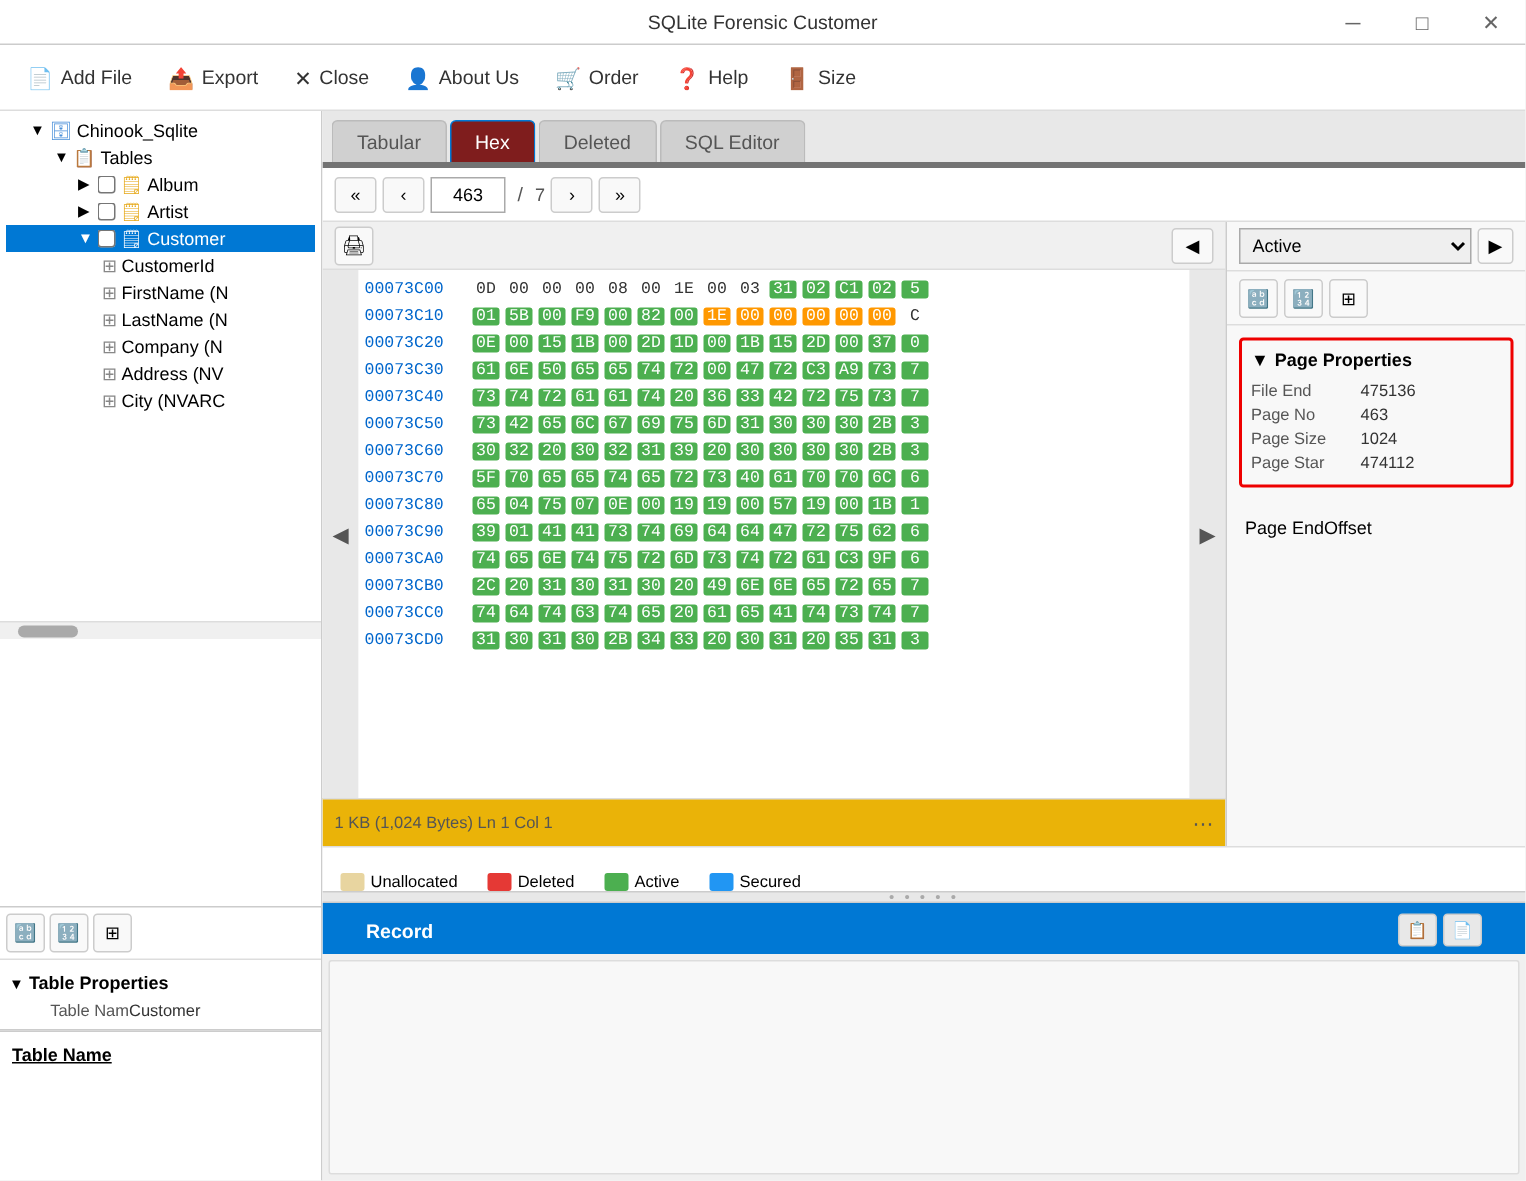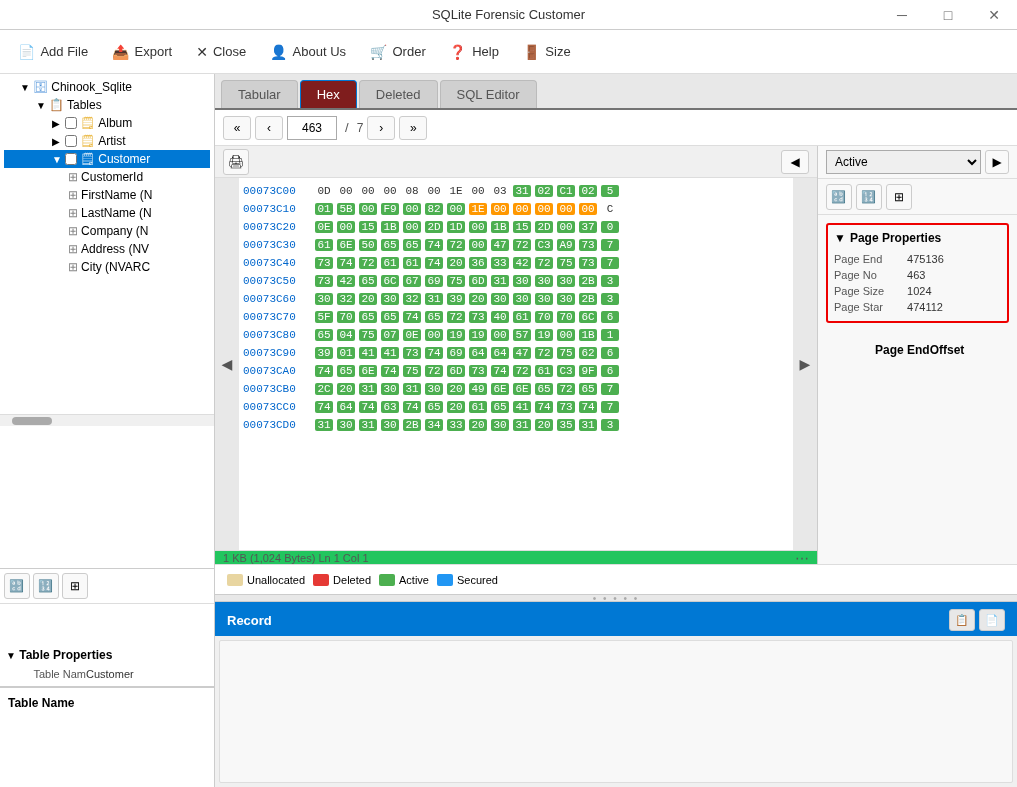--- a/index.html
+++ b/index.html
@@ -26,33 +26,33 @@
     .tree-item { display: flex; align-items: center; gap: 3px; padding: 2px 2px; cursor: pointer; white-space: nowrap; font-size: 12px; }
     .tree-item.selected { background: #0078d4; color: #fff; }
     .tree-indent-1 { padding-left: 16px; }
     .tree-indent-2 { padding-left: 32px; }
     .tree-indent-3 { padding-left: 48px; }
     .tree-indent-4 { padding-left: 64px; }
     .expand-icon { font-size: 10px; width: 10px; }
     .left-toolbar { height: 35px; display: flex; align-items: center; padding: 4px; border-bottom: 1px solid #ddd; gap: 3px; }
     .toolbar-btn { width: 26px; height: 26px; display: flex; align-items: center; justify-content: center; border: 1px solid #ccc; border-radius: 3px; cursor: pointer; background: #f9f9f9; font-size: 12px; }
     .properties-section { padding: 4px; }
-    .properties-title { font-weight: bold; font-size: 12px; padding: 4px 2px; margin-top: 36px; }
+    .properties-title { font-weight: bold; font-size: 12px; padding: 4px 2px; }
     .properties-row { display: flex; font-size: 11px; padding: 2px; }
     .prop-key { color: #555; width: 80px; flex-shrink: 0; text-align: right; }
     .prop-val { color: #333; overflow: hidden; text-overflow: ellipsis; white-space: nowrap; }
-    .left-bottom { height: 100px; border-top: 1px solid #ccc; padding: 4px; }
+    .left-bottom { height: 100px; border-top: 1px solid #ccc; padding: 4px; text-decoration: underline; }
     .table-name-label { font-weight: bold; font-size: 12px; padding: 4px; }
     .scrollbar-h { height: 12px; background: #f0f0f0; border-top: 1px solid #ddd; display: flex; align-items: center; padding: 0 2px; }
     
     
     .right-panel { flex: 1; display: flex; flex-direction: column; background: #f5f5f5; overflow: hidden; }
     
     
-    .tab-bar { display: flex; align-items: flex-end; background: #e8e8e8; padding: 6px 6px 0 6px; border-bottom: 2px solid #737373; }
+    .tab-bar { display: flex; align-items: flex-end; background: #e8e8e8; padding: 6px 6px 0 6px; border-bottom: 4px solid #737373; }
     .tab { padding: 6px 16px; cursor: pointer; border-radius: 4px 4px 0 0; font-size: 13px; background: #d0d0d0; margin-right: 2px; border: 1px solid #bbb; border-bottom: none; color: #555; }
     .tab.active { background: #7f1d1d; color: #fff; border-color: #0078d4; }
     
     
     .hex-container { flex: 1; display: flex; flex-direction: column; min-height: 0; }
     .hex-toolbar { height: 36px; background: #fff; border-bottom: 1px solid #ddd; display: flex; align-items: center; padding: 0 8px; gap: 4px; }
     .nav-btn { width: 28px; height: 24px; display: flex; align-items: center; justify-content: center; border: 1px solid #ccc; border-radius: 3px; cursor: pointer; background: #f9f9f9; font-size: 12px; }
     .page-input { width: 50px; height: 24px; border: 1px solid #aaa; text-align: center; font-size: 12px; }
     .page-sep { font-size: 13px; color: #555; padding: 0 4px; }
     
@@ -60,45 +60,45 @@
     
     .hex-content-area { flex: 1; overflow: hidden; background: #fff; font-family: 'Courier New', monospace; font-size: 11px; padding: 4px; }
     .hex-row { display: flex; align-items: center; height: 18px; }
     .hex-offset { color: #0066cc; width: 72px; flex-shrink: 0; }
     .hex-bytes { display: flex; gap: 4px; flex-wrap: nowrap; }
     .hex-byte { width: 18px; text-align: center; border-radius: 2px; }
     .hex-byte.green { background: #4CAF50; color: #fff; }
     .hex-byte.orange { background: #FF9800; color: #fff; }
     .hex-byte.normal { color: #333; }
     
-    .hex-status { height: 14px; background: #22c55e; border-top: 1px solid #ddd; display: flex; align-items: center; padding: 0 8px; font-size: 11px; color: #555; }
+    .hex-status { height: 32px; background: #eab308; border-top: 1px solid #ddd; display: flex; align-items: center; padding: 0 8px; font-size: 11px; color: #555; }
     
     
     .right-sidebar { width: 200px; flex-shrink: 0; background: #f8f8f8; border-left: 1px solid #ccc; display: flex; flex-direction: column; }
     .sidebar-toolbar { height: 36px; display: flex; align-items: center; padding: 4px 8px; gap: 4px; border-bottom: 1px solid #ddd; }
     .active-select-row { display: flex; align-items: center; padding: 4px 8px; border-bottom: 1px solid #ddd; gap: 4px; }
     .active-select { flex: 1; height: 24px; border: 1px solid #aaa; font-size: 12px; padding: 0 4px; }
     .next-btn { width: 24px; height: 24px; display: flex; align-items: center; justify-content: center; border: 1px solid #ccc; border-radius: 3px; cursor: pointer; background: #f9f9f9; font-size: 12px; }
     
     .page-props-section { border: 2px solid #e00; margin: 8px; border-radius: 3px; padding: 6px; }
     .page-props-title { font-weight: bold; font-size: 12px; margin-bottom: 6px; display: flex; align-items: center; gap: 4px; }
     .page-props-row { font-size: 11px; padding: 2px 0; color: #333; }
     .page-props-key { display: inline-block; width: 70px; color: #555; }
     
     .page-end-offset { margin: 8px; }
-    .page-end-title { font-weight: bold; font-size: 12px; padding: 4px; margin-left: 45px; }
-    
-    
-    .legend-bar { height: 30px; background: #fff; border-top: 1px solid #ddd; display: flex; align-items: center; padding: 0 12px; gap: 8px; font-size: 11px; }
+    .page-end-title { font-weight: normal; font-size: 12px; padding: 4px; }
+    
+    
+    .legend-bar { height: 30px; background: #fff; border-top: 1px solid #ddd; display: flex; align-items: flex-end; padding: 0 12px; gap: 20px; font-size: 11px; }
     .legend-item { display: flex; align-items: center; gap: 4px; }
     .legend-color { width: 16px; height: 12px; border-radius: 2px; }
     
     
     .record-section { height: 185px; background: #f0f0f0; border-top: 2px solid #0078d4; display: flex; flex-direction: column; flex-shrink: 0; }
-    .record-header { height: 32px; background: #0078d4; display: flex; align-items: center; padding: 0 12px; gap: 4px; }
+    .record-header { height: 32px; background: #0078d4; display: flex; align-items: center; padding: 0 29px; gap: 4px; }
     .record-title { color: #fff; font-size: 13px; font-weight: bold; }
     .record-toolbar { display: flex; gap: 4px; margin-left: auto; }
     .record-btn { width: 26px; height: 22px; display: flex; align-items: center; justify-content: center; border: 1px solid #ccc; border-radius: 3px; cursor: pointer; background: #e8e8e8; font-size: 11px; }
     .record-content { flex: 1; background: #f8f8f8; border: 1px solid #ddd; margin: 4px; border-radius: 2px; }
     
     
     .splitter-h { height: 8px; background: #e8e8e8; border-top: 1px solid #ccc; border-bottom: 1px solid #ccc; cursor: row-resize; display: flex; align-items: center; justify-content: center; }
     
     
     .hex-with-arrows { flex: 1; display: flex; min-height: 0; }
@@ -569,21 +569,21 @@
             <div class="toolbar-btn">🔢</div>
             <div class="toolbar-btn">⊞</div>
           </div>
 
           <div class="page-props-section">
             <div class="page-props-title">
               <span>▼</span>
               <span>Page Properties</span>
             </div>
             <div class="page-props-row">
-              <span class="page-props-key">Page End</span>
+              <span class="page-props-key">File End</span>
               <span>475136</span>
             </div>
             <div class="page-props-row">
               <span class="page-props-key">Page No</span>
               <span>463</span>
             </div>
             <div class="page-props-row">
               <span class="page-props-key">Page Size</span>
               <span>1024</span>
             </div>

